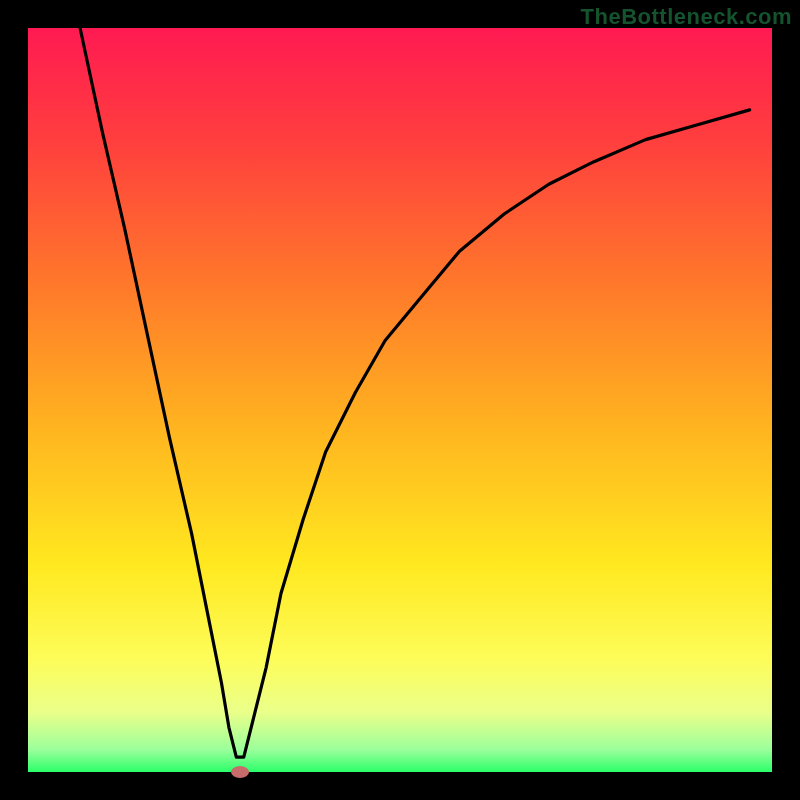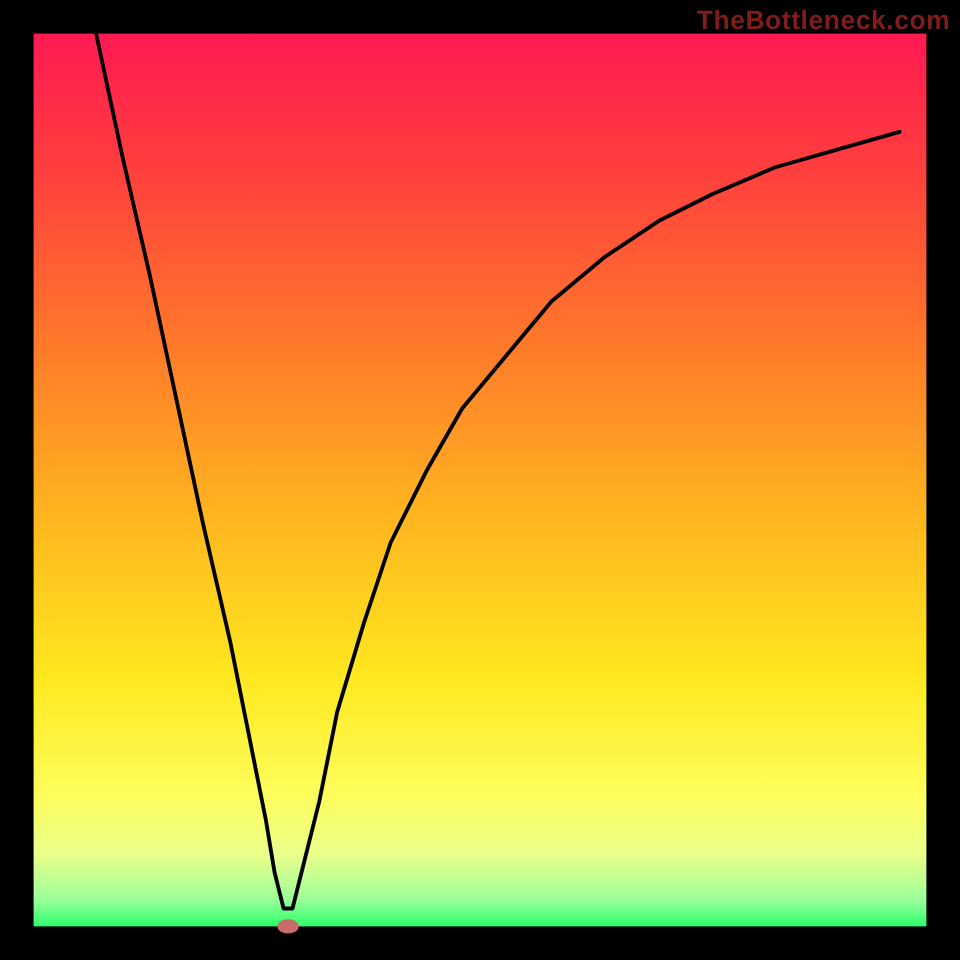--- a/index.html
+++ b/index.html
@@ -13,21 +13,21 @@
   }
   .chart-container {
     position: relative;
     width: 800px;
     height: 800px;
   }
   .watermark {
     position: absolute;
     top: 4px;
     right: 8px;
-    color: #7f1d1d;
+    color: #14532d;
     font-size: 22px;
     font-weight: 600;
     letter-spacing: 0.5px;
     z-index: 10;
   }
   svg {
     display: block;
   }
 </style>
 </head>

